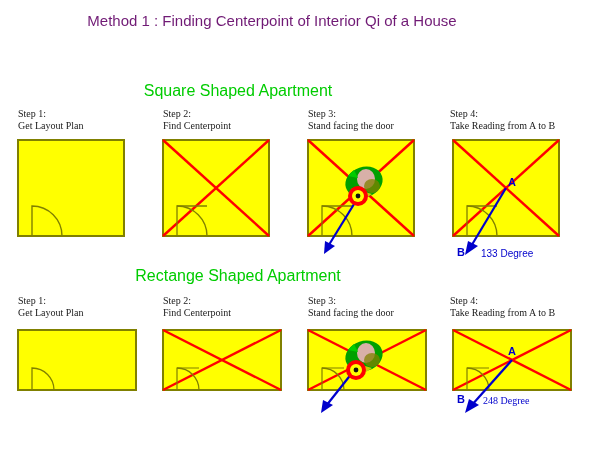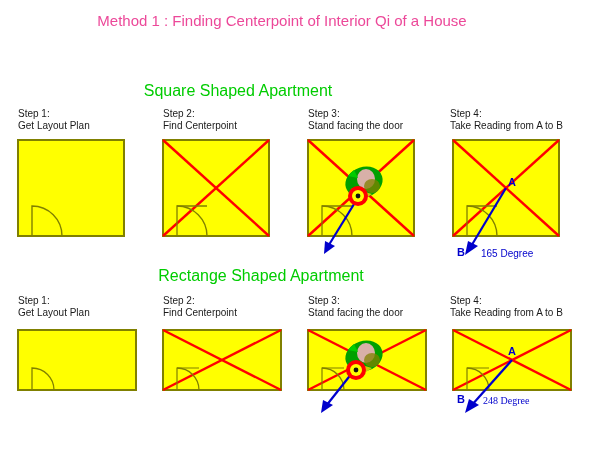--- a/index.html
+++ b/index.html
@@ -16,47 +16,46 @@
     font-family: "Liberation Sans", sans-serif;
     -webkit-font-smoothing: none;
   }
 
   .title {
     position: absolute;
     left: 0;
     top: 10px;
     width: 544px;
     text-align: center;
-    color: #ec4899;
+    color: #701a75;
     font-size: 15px;
     line-height: 21px;
     font-family: "Liberation Sans", sans-serif;
     white-space: nowrap;
-    margin-left: 10px;
   }
   .title-line { display: block; }
 
   .section-heading {
     position: absolute;
     width: 476px;
     left: 0;
     text-align: center;
     color: #00cc00;
     font-size: 16px;
     font-family: "Liberation Sans", sans-serif;
   }
   #sq-heading { top: 82px; }
-  #rc-heading { top: 267px; margin-left: 23px; }
+  #rc-heading { top: 267px; }
 
   .step-label {
     position: absolute;
     color: #1a1a1a;
     font-size: 10px;
     line-height: 12px;
-    font-family: Liberation Sans, sans-serif;
+    font-family: Liberation Serif, serif;
     white-space: nowrap;
   }
   .step-label .l1 { display: block; }
   .step-label .l2 { display: block; text-align: right; }
 
   .panel {
     position: absolute;
   }
   .panel svg { display: block; }
 
@@ -152,21 +151,21 @@
     <line x1="110" y1="4" x2="4" y2="100" stroke="#ff0000" stroke-width="2.4"></line>
     <path d="M 18 100 L 18 70 L 48 70" fill="none" stroke="#808000" stroke-width="1.3"></path>
     <path d="M 18 70 A 30 30 0 0 1 48 100" fill="none" stroke="#808000" stroke-width="1.4"></path>
     <line x1="57" y1="52" x2="21" y2="112" stroke="#0000cc" stroke-width="2.2"></line>
     <polygon points="16,119 19,105 29,110" fill="#0000cc"></polygon>
   </svg>
 </div>
 
 <div class="pt-label" style="left:508px; top:176px;">A</div>
 <div class="pt-label" style="left:457px; top:246px;">B</div>
-<div class="deg-text" style="left:481px; top:248px;">165 Degree</div>
+<div class="deg-text" style="left:481px; top:248px;">133 Degree</div>
 
 <div class="section-heading" id="rc-heading">Rectange Shaped Apartment</div>
 
 <div class="step-label" style="left:18px; top:295px;">
   <span class="l1">Step 1:</span>
   <span class="l2">Get Layout Plan</span>
 </div>
 <div class="step-label" style="left:163px; top:295px;">
   <span class="l1">Step 2:</span>
   <span class="l2">Find Centerpoint</span>

